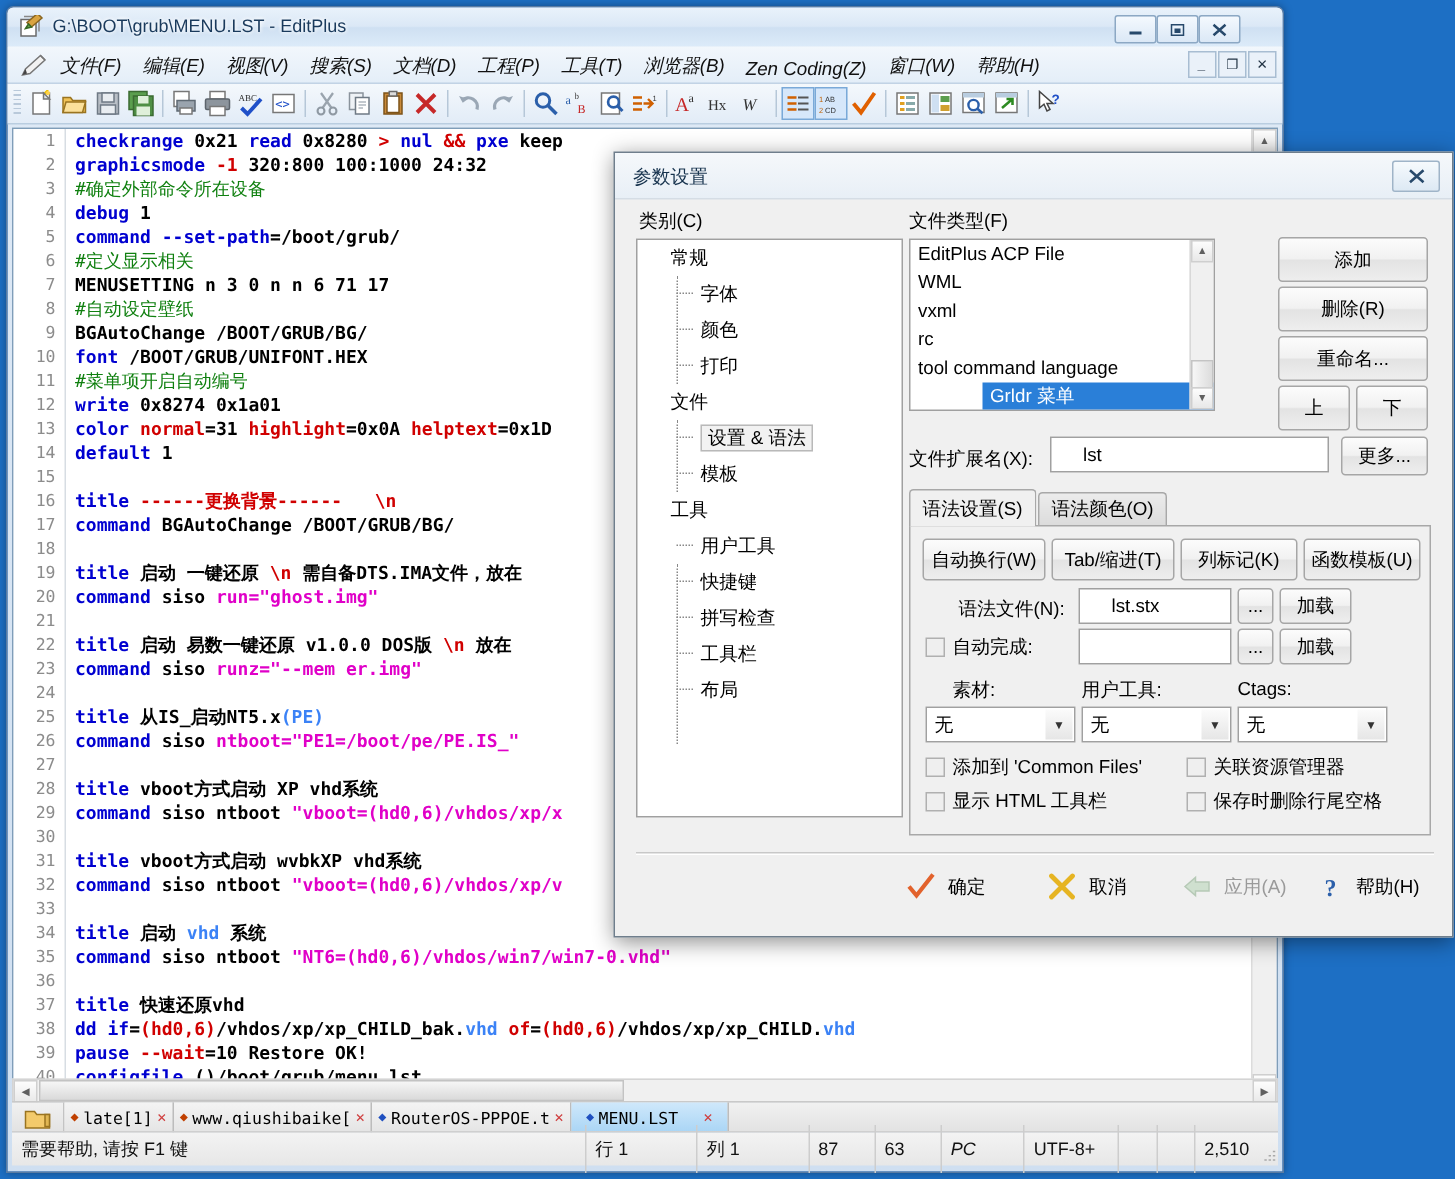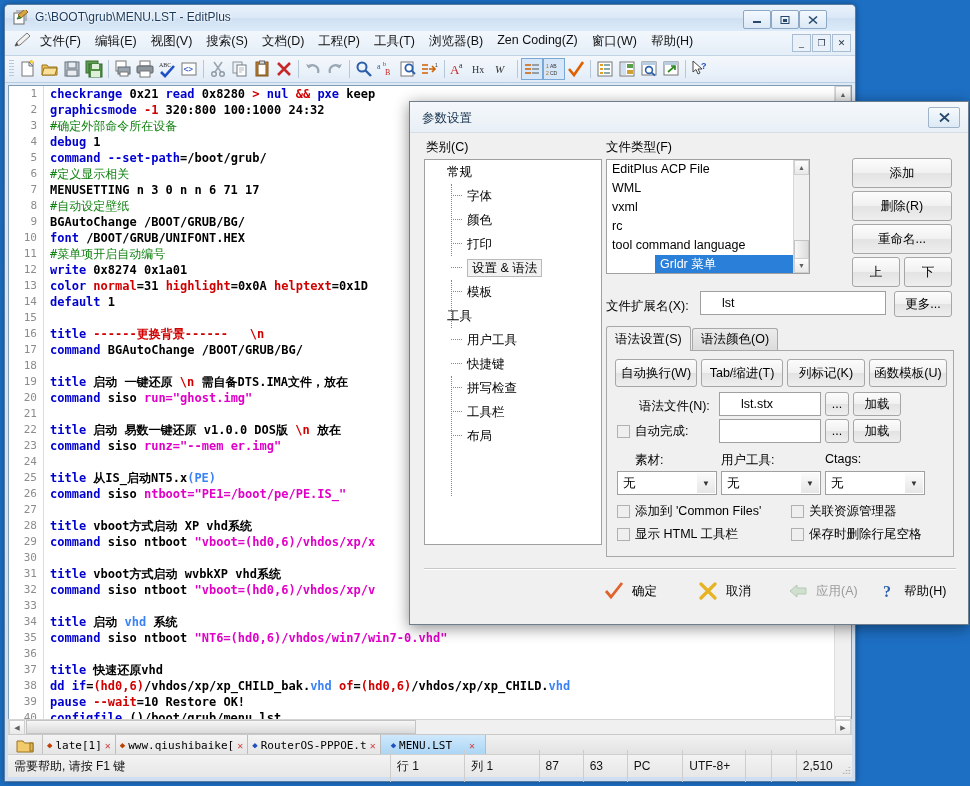--- a/index.html
+++ b/index.html
@@ -38,21 +38,21 @@
   }
   #btn-min{right:84px;}
   #btn-max{right:56px;}
   #btn-close{right:28px;}
 
   
   #menubar{
     height:24px;position:relative;
     background:linear-gradient(to bottom,#f2f7fc,#e4eef8);
     border-bottom:1px solid #c2d3e5;
-    display:flex;align-items:flex-start;
+    display:flex;align-items:flex-end;font-style:italic;
   }
   #menu-pencil{width:22px;height:20px;margin-left:6px;flex:none;}
   .menu-item{
     padding:2px 7px;font-size:12.5px;color:#111;white-space:nowrap;cursor:default;
   }
   #mdi-btns{position:absolute;right:4px;top:3px;display:flex;gap:1px;}
   .mdibtn{
     width:17px;height:16px;border:1px solid #a8bdd2;background:#eaf1f9;
     font-size:9px;display:flex;align-items:center;justify-content:center;color:#234;
   }
@@ -608,21 +608,21 @@
       <span class="txclose" style="margin-left:14px;">✕</span>
     </div>
   </div>
 
   <div id="statusbar">
     <div class="sfield" style="width:405px;">需要帮助, 请按 F1 键</div>
     <div class="sfield" style="width:78px;">行 1</div>
     <div class="sfield" style="width:78px;">列 1</div>
     <div class="sfield" style="width:46px;">87</div>
     <div class="sfield" style="width:46px;">63</div>
-    <div class="sfield" style="width:58px;">PC</div>
+    <div class="sfield" style="width:58px;font-style:italic;">PC</div>
     <div class="sfield" style="width:66px;">UTF-8+</div>
     <div class="sfield" style="width:26px;"></div>
     <div class="sfield" style="width:26px;"></div>
     <div class="sfield" style="flex:1;justify-content:flex-end;border-right:none;">2,510</div>
     <svg id="sb-grip" viewBox="0 0 14 14">
         <path d="M11 4 L11 5 M8 7 L8 8 M11 7 L11 8 M5 10 L5 11 M8 10 L8 11 M11 10 L11 11" stroke="#a9a9a9" stroke-width="1.7"></path>
       </svg>
   </div>
 </div>
 
@@ -641,20 +641,21 @@
 
   <div id="cat-tree">
     <div class="tree-vline" style="top:24px;height:72px;"></div>
     <div class="tree-vline" style="top:120px;height:48px;"></div>
     <div class="tree-vline" style="top:216px;height:120px;"></div>
 
     <div class="tree-node root"><span class="lbl">常规</span></div>
     <div class="tree-node child"><span class="dashes"></span><span class="lbl">字体</span></div>
     <div class="tree-node child"><span class="dashes"></span><span class="lbl">颜色</span></div>
     <div class="tree-node child"><span class="dashes"></span><span class="lbl">打印</span></div>
+    <div class="tree-node root"><span class="lbl">文件</span></div>
     <div class="tree-node child sel"><span class="dashes"></span><span class="lbl">设置 &amp; 语法</span></div>
     <div class="tree-node child"><span class="dashes"></span><span class="lbl">模板</span></div>
     <div class="tree-node root"><span class="lbl">工具</span></div>
     <div class="tree-node child"><span class="dashes"></span><span class="lbl">用户工具</span></div>
     <div class="tree-node child"><span class="dashes"></span><span class="lbl">快捷键</span></div>
     <div class="tree-node child"><span class="dashes"></span><span class="lbl">拼写检查</span></div>
     <div class="tree-node child"><span class="dashes"></span><span class="lbl">工具栏</span></div>
     <div class="tree-node child"><span class="dashes"></span><span class="lbl">布局</span></div>
   </div>
 

